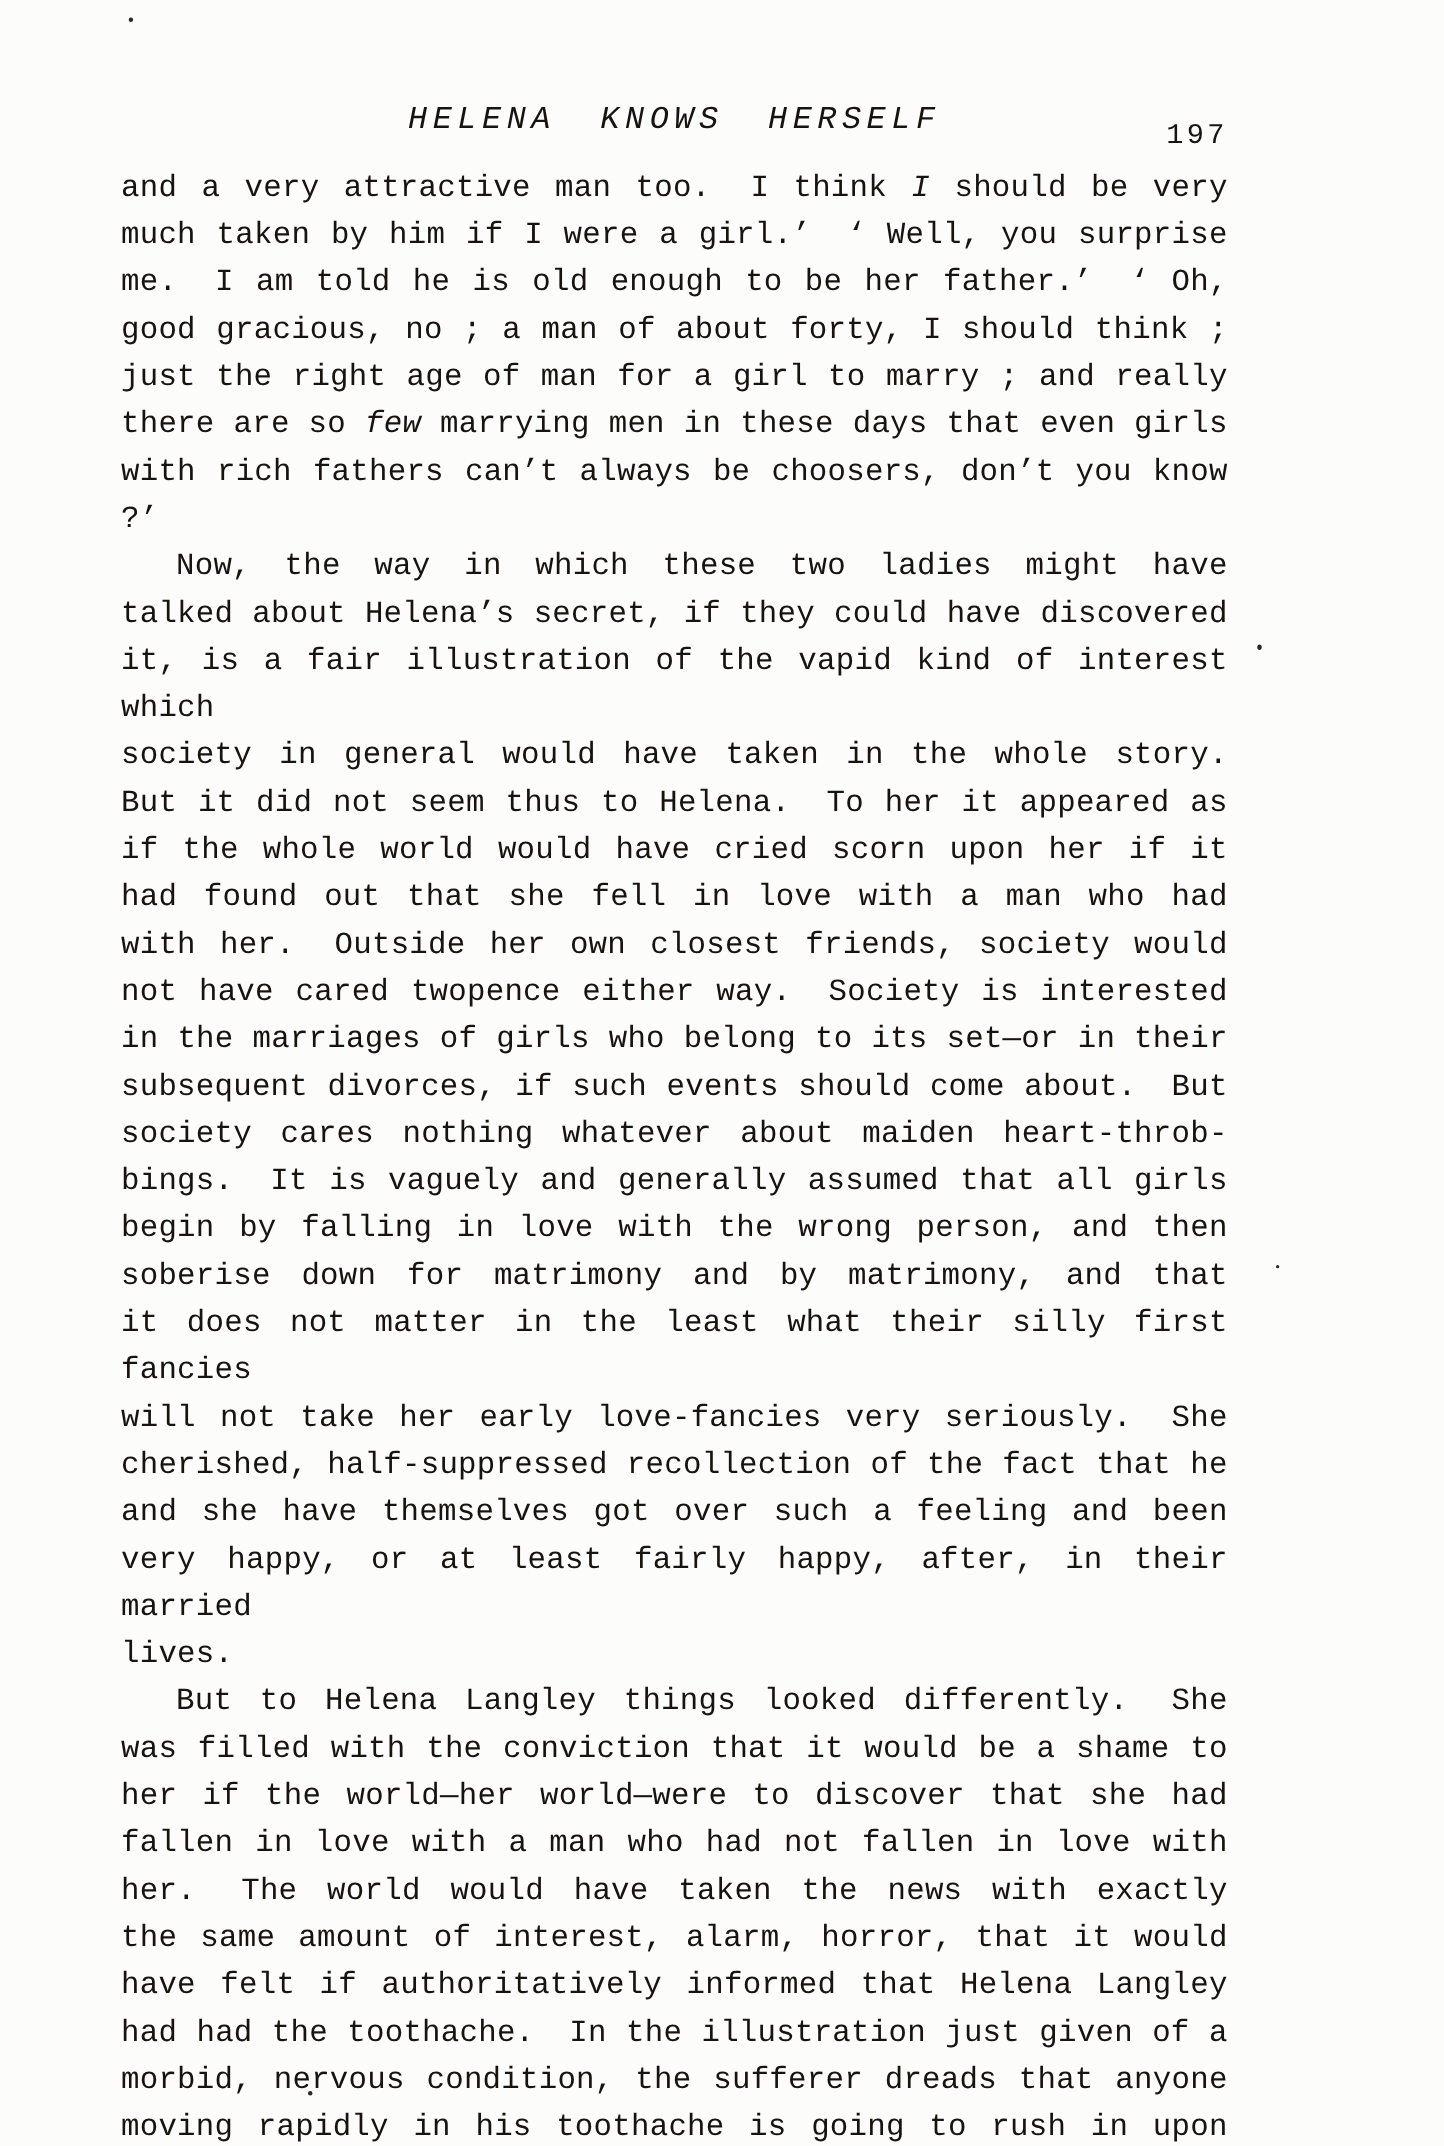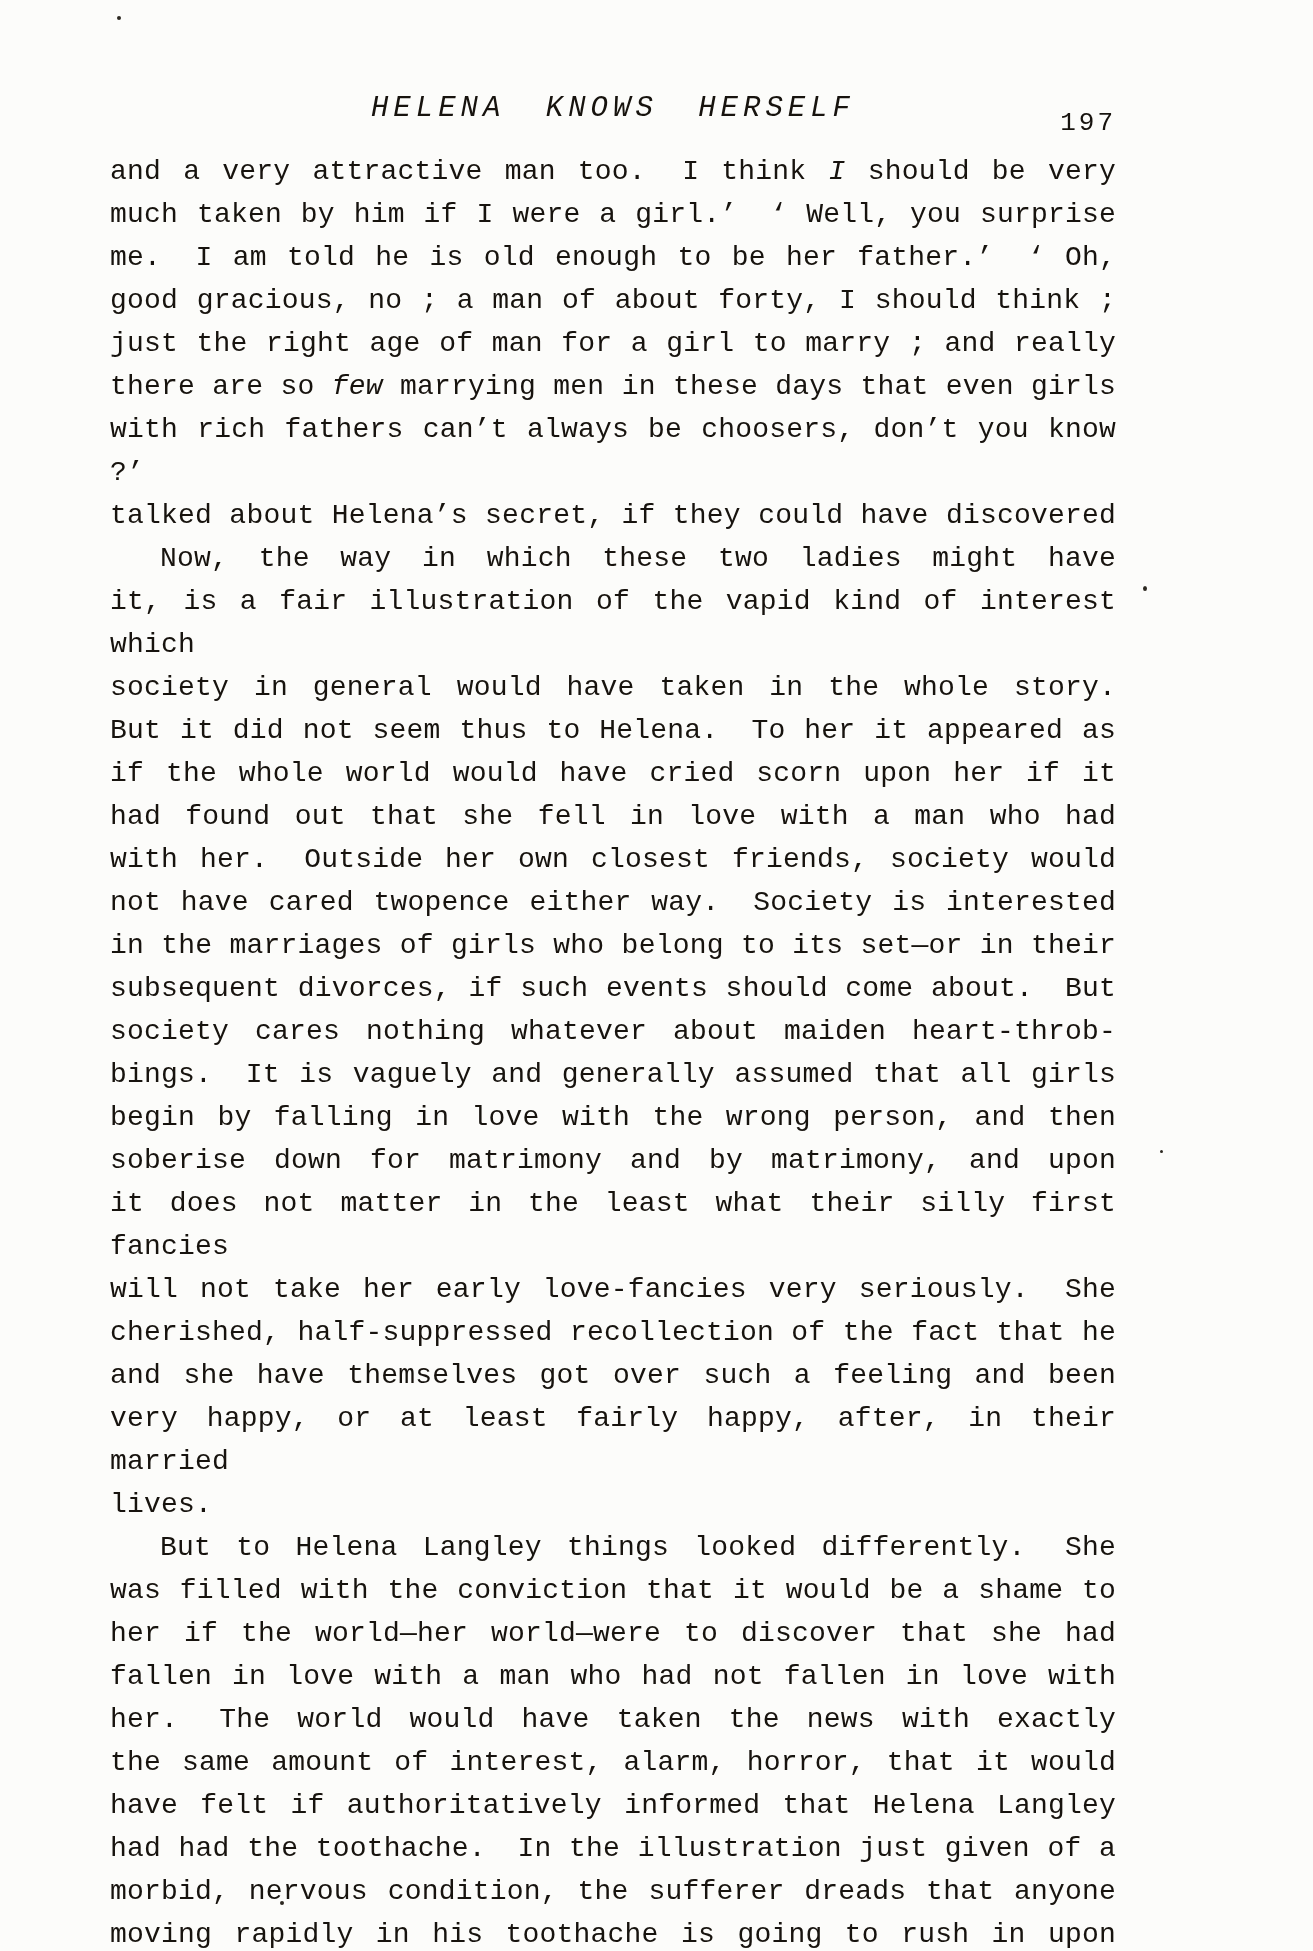--- a/index.html
+++ b/index.html
@@ -58,35 +58,35 @@
         <div>
           <div class="line"><span>and a very attractive man too.  I think </span><span class="it">I</span><span> should be very</span></div>
           <div class="line"><span>much taken by him if I were a girl.’  ‘ Well, you surprise</span></div>
           <div class="line"><span>me.  I am told he is old enough to be her father.’  ‘ Oh,</span></div>
           <div class="line"><span>good gracious, no ; a man of about forty, I should think ;</span></div>
           <div class="line"><span>just the right age of man for a girl to marry ; and really</span></div>
           <div class="line"><span>there are so </span><span class="it">few</span><span> marrying men in these days that even girls</span></div>
           <div class="line"><span>with rich fathers can’t always be choosers, don’t you know ?’</span></div>
         </div>
         <div>
+          <div class="line indent"><span>Now, the way in which these two ladies might have</span></div>
           <div class="line"><span>talked about Helena’s secret, if they could have discovered</span></div>
-          <div class="line indent"><span>Now, the way in which these two ladies might have</span></div>
           <div class="line"><span>it, is a fair illustration of the vapid kind of interest which</span></div>
           <div class="line"><span>society in general would have taken in the whole story.</span></div>
           <div class="line"><span>But it did not seem thus to Helena.  To her it appeared as</span></div>
           <div class="line"><span>if the whole world would have cried scorn upon her if it</span></div>
           <div class="line"><span>had found out that she fell in love with a man who had</span></div>
           <div class="line"><span>with her.  Outside her own closest friends, society would</span></div>
           <div class="line"><span>not have cared twopence either way.  Society is interested</span></div>
           <div class="line"><span>in the marriages of girls who belong to its set—or in their</span></div>
           <div class="line"><span>subsequent divorces, if such events should come about.  But</span></div>
           <div class="line"><span>society cares nothing whatever about maiden heart-throb-</span></div>
           <div class="line"><span>bings.  It is vaguely and generally assumed that all girls</span></div>
           <div class="line"><span>begin by falling in love with the wrong person, and then</span></div>
-          <div class="line"><span>soberise down for matrimony and by matrimony, and upon</span></div>
+          <div class="line"><span>soberise down for matrimony and by matrimony, and that</span></div>
           <div class="line"><span>it does not matter in the least what their silly first fancies</span></div>
           <div class="line"><span>will not take her early love-fancies very seriously.  She</span></div>
           <div class="line"><span>cherished, half-suppressed recollection of the fact that he</span></div>
           <div class="line"><span>and she have themselves got over such a feeling and been</span></div>
           <div class="line"><span>very happy, or at least fairly happy, after, in their married</span></div>
           <div class="line short"><span>lives.</span></div>
         </div>
         <div>
           <div class="line indent"><span>But to Helena Langley things looked differently.  She</span></div>
           <div class="line"><span>was filled with the conviction that it would be a shame to</span></div>

